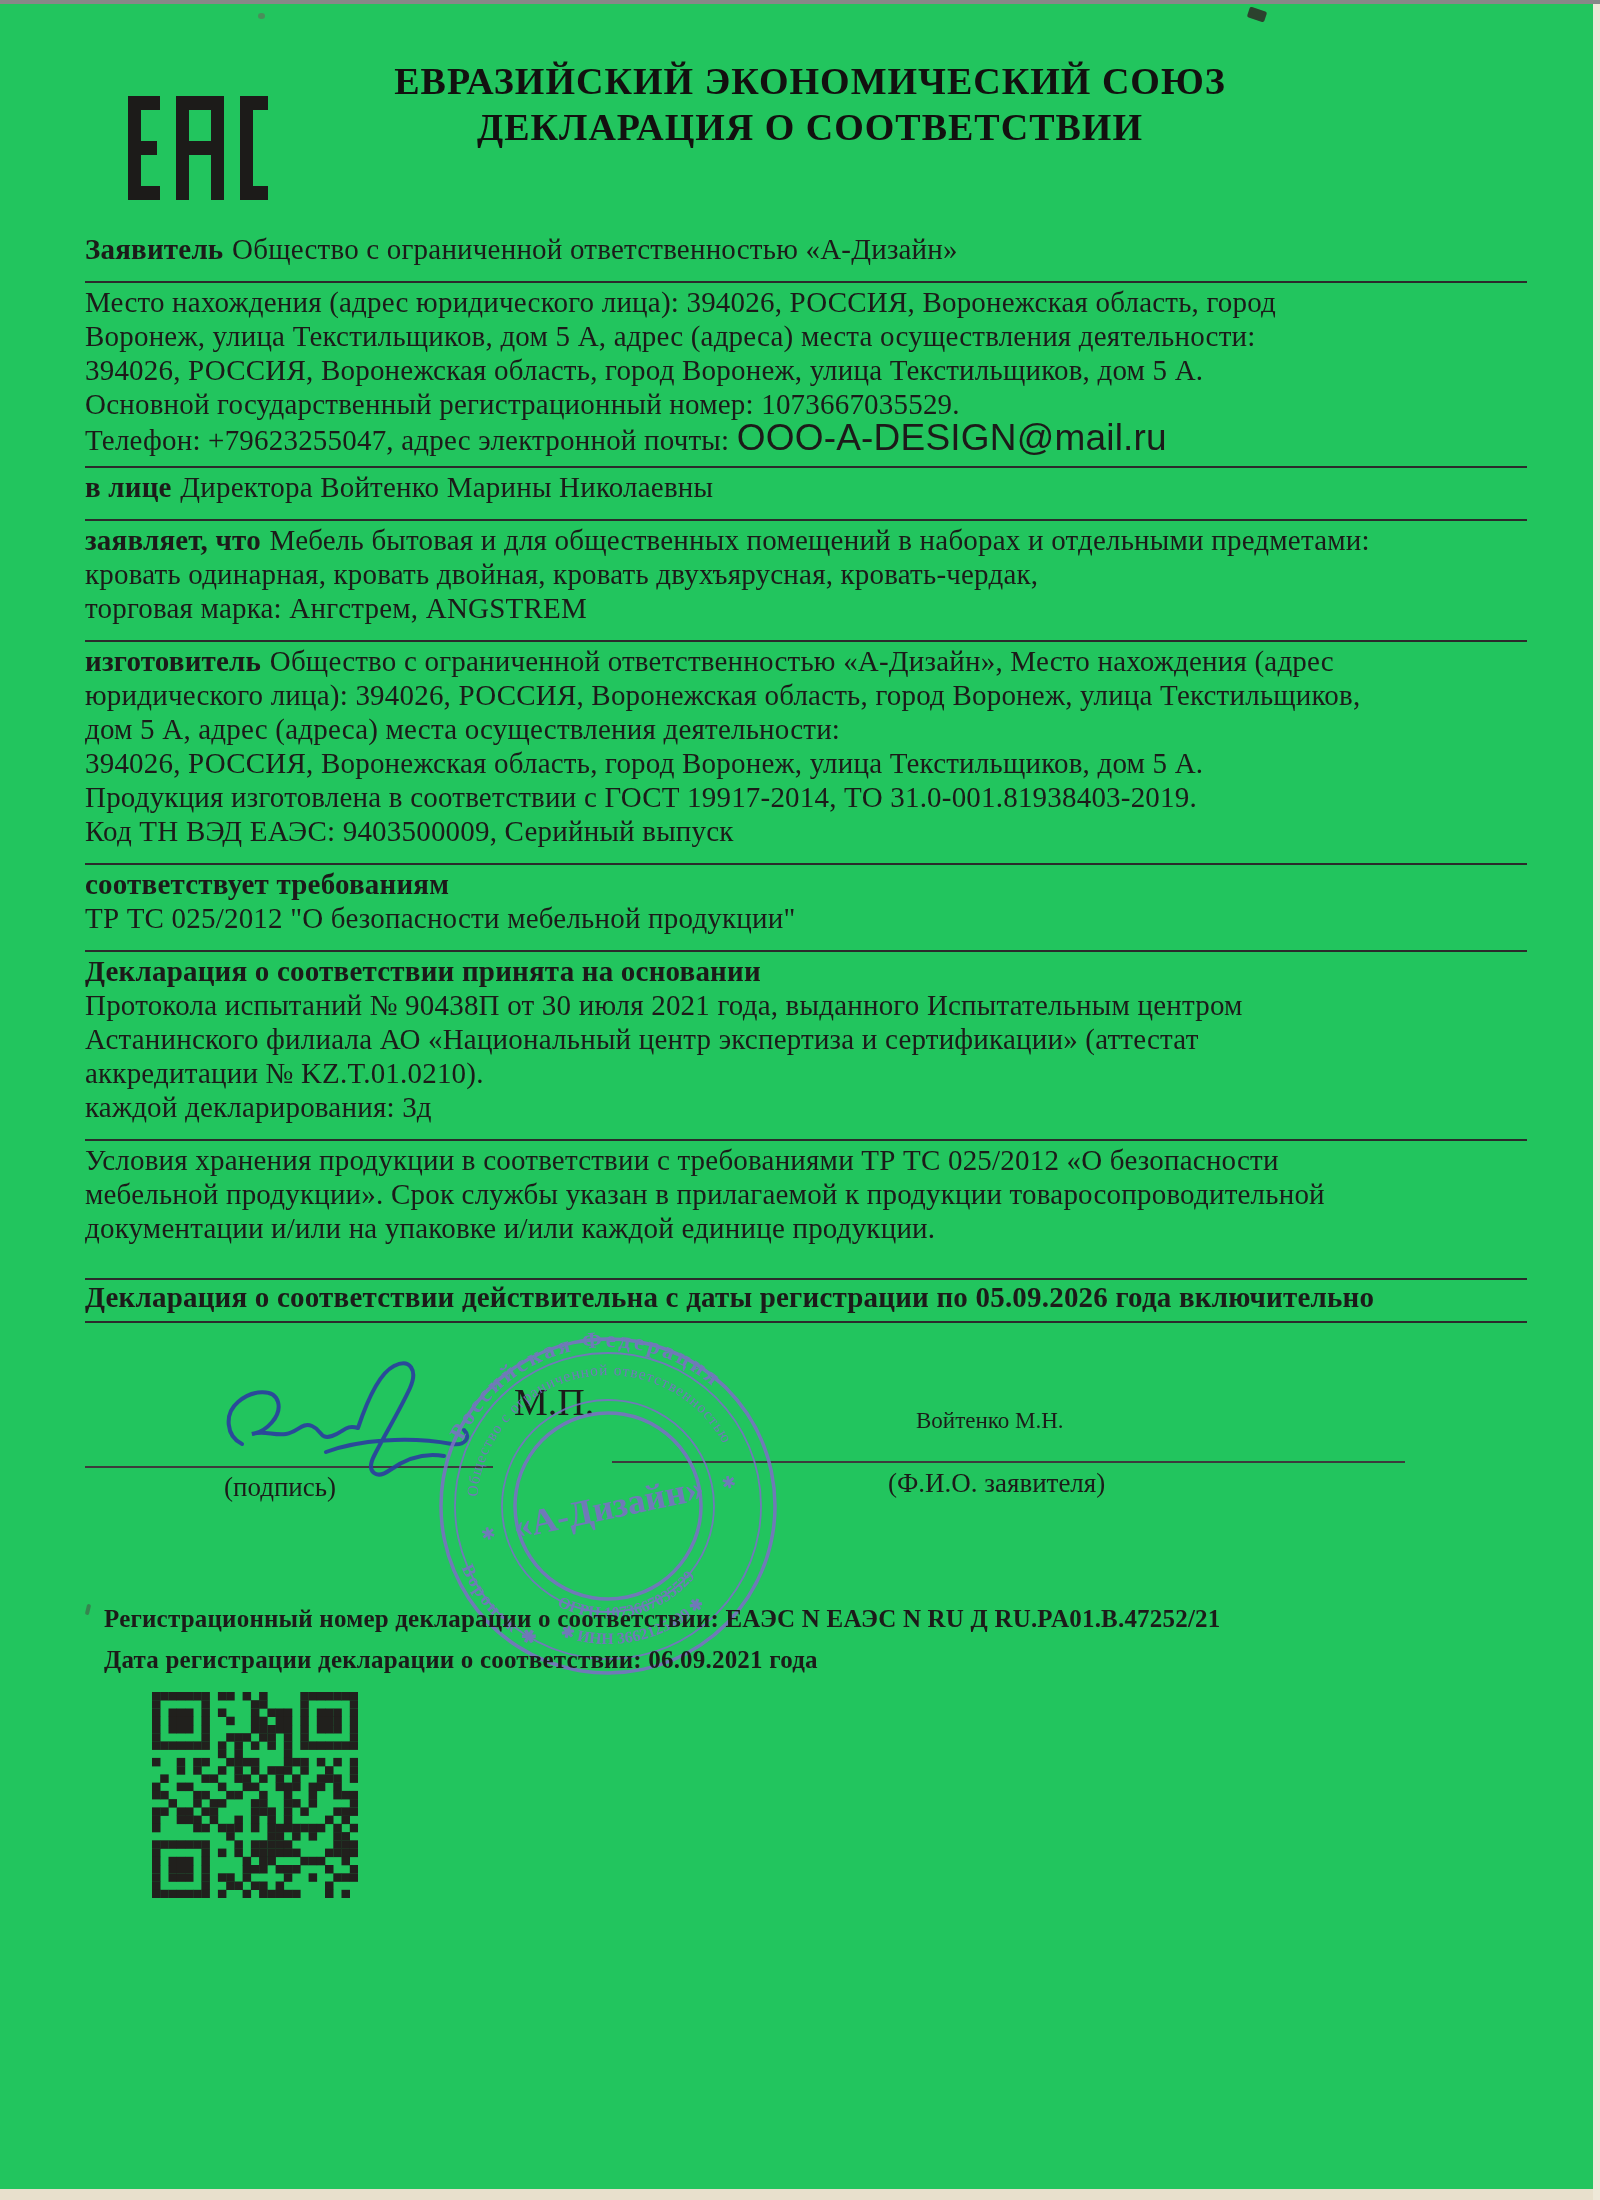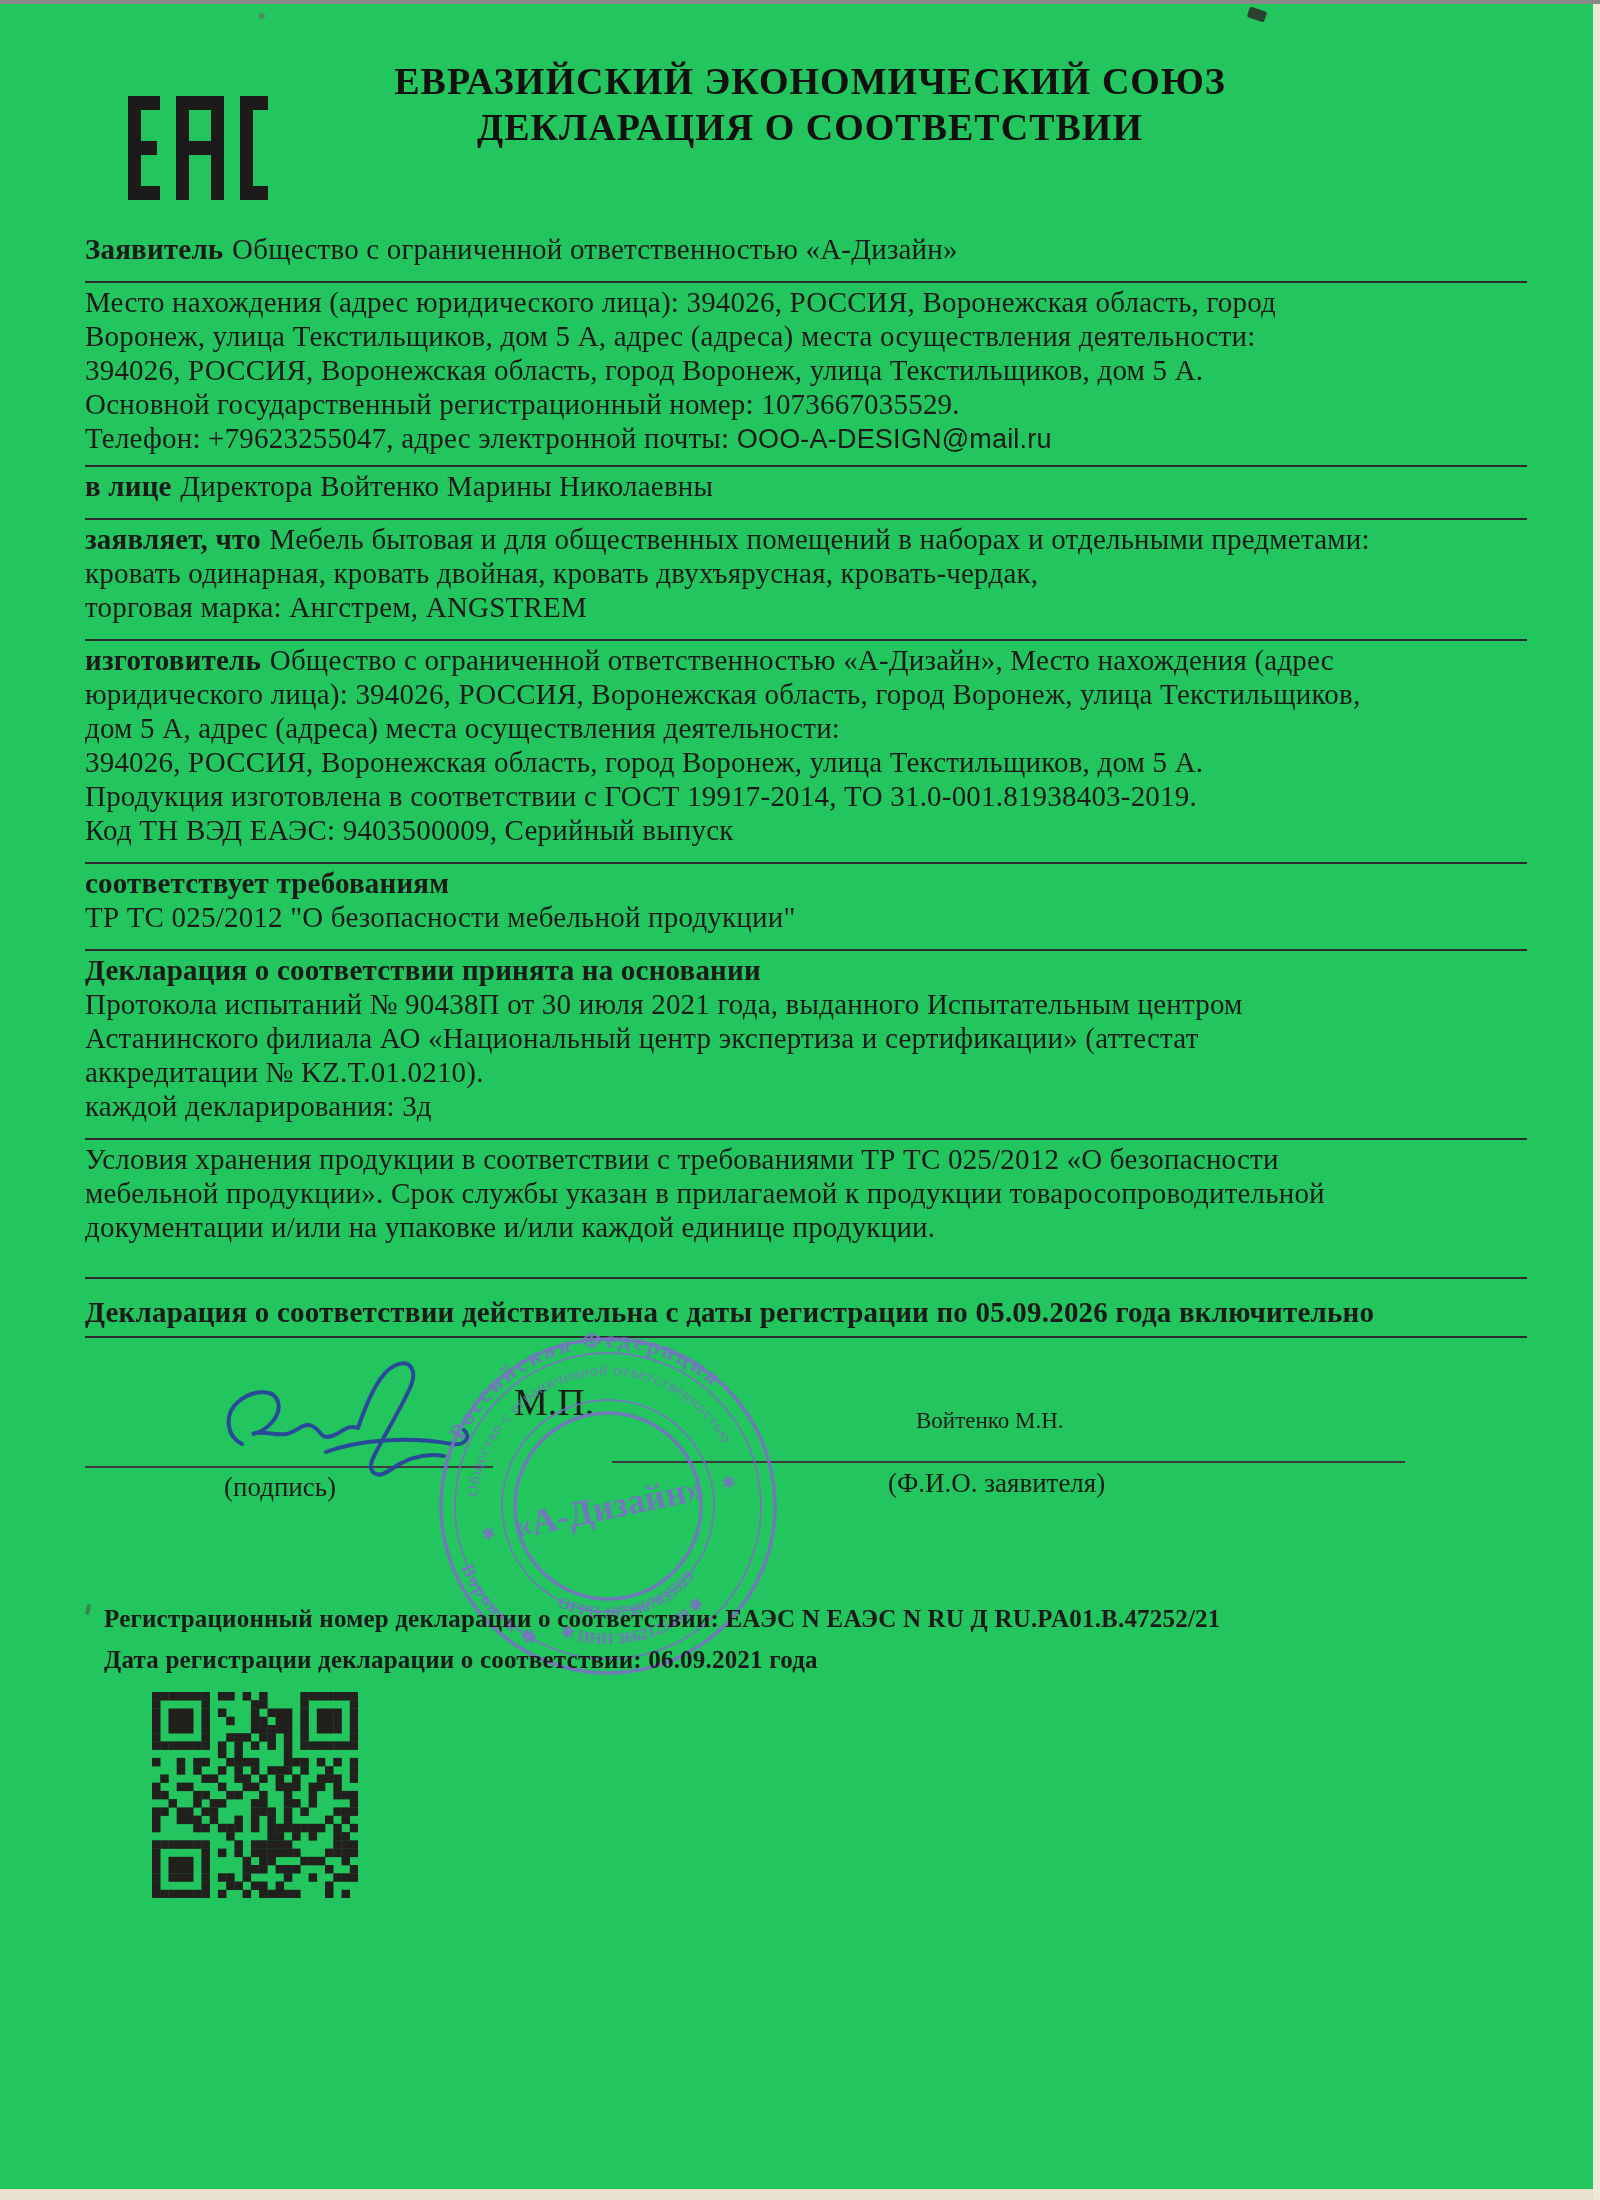--- a/index.html
+++ b/index.html
@@ -20,25 +20,25 @@
   .titleblock{
     position:absolute;left:120px;top:54px;width:1380px;text-align:center;
     font-weight:bold;font-size:38px;line-height:46px;letter-spacing:1px;color:#12110f;
   }
   .content{
     position:absolute;left:85px;top:226px;width:1442px;
     font-size:29px;line-height:34px;letter-spacing:.2px;
   }
   .sec{border-bottom:2px solid #2b2b2b;padding:2px 0 15px;}
   .b{font-weight:bold;margin-right:.30em;}
-  .sans{font-family:"Liberation Sans","DejaVu Sans",sans-serif;font-size:27px;}
+  .sans{font-family:"Liberation Sans","DejaVu Sans",sans-serif;font-size:37px;}
   .noline{border-bottom:none;}
   .validity{
     margin-top:18px;border-top:2px solid #2b2b2b;border-bottom:2px solid #2b2b2b;
-    padding:16px 0 7px;font-weight:bold;
+    padding:0 0 7px;font-weight:bold;
   }
 
   .sigline{position:absolute;height:2px;background:#3c3c3c;}
   .sigline.left{left:85px;top:1462px;width:408px;}
   .sigline.right{left:612px;top:1457px;width:793px;}
   .caption{position:absolute;font-size:27px;color:#1c1b19;}
   .cap-sign{left:224px;top:1468px;}
   .cap-mp{left:514px;top:1376px;font-size:38px;}
   .cap-name{left:916px;top:1404px;font-size:23px;}
   .cap-fio{left:888px;top:1464px;}

